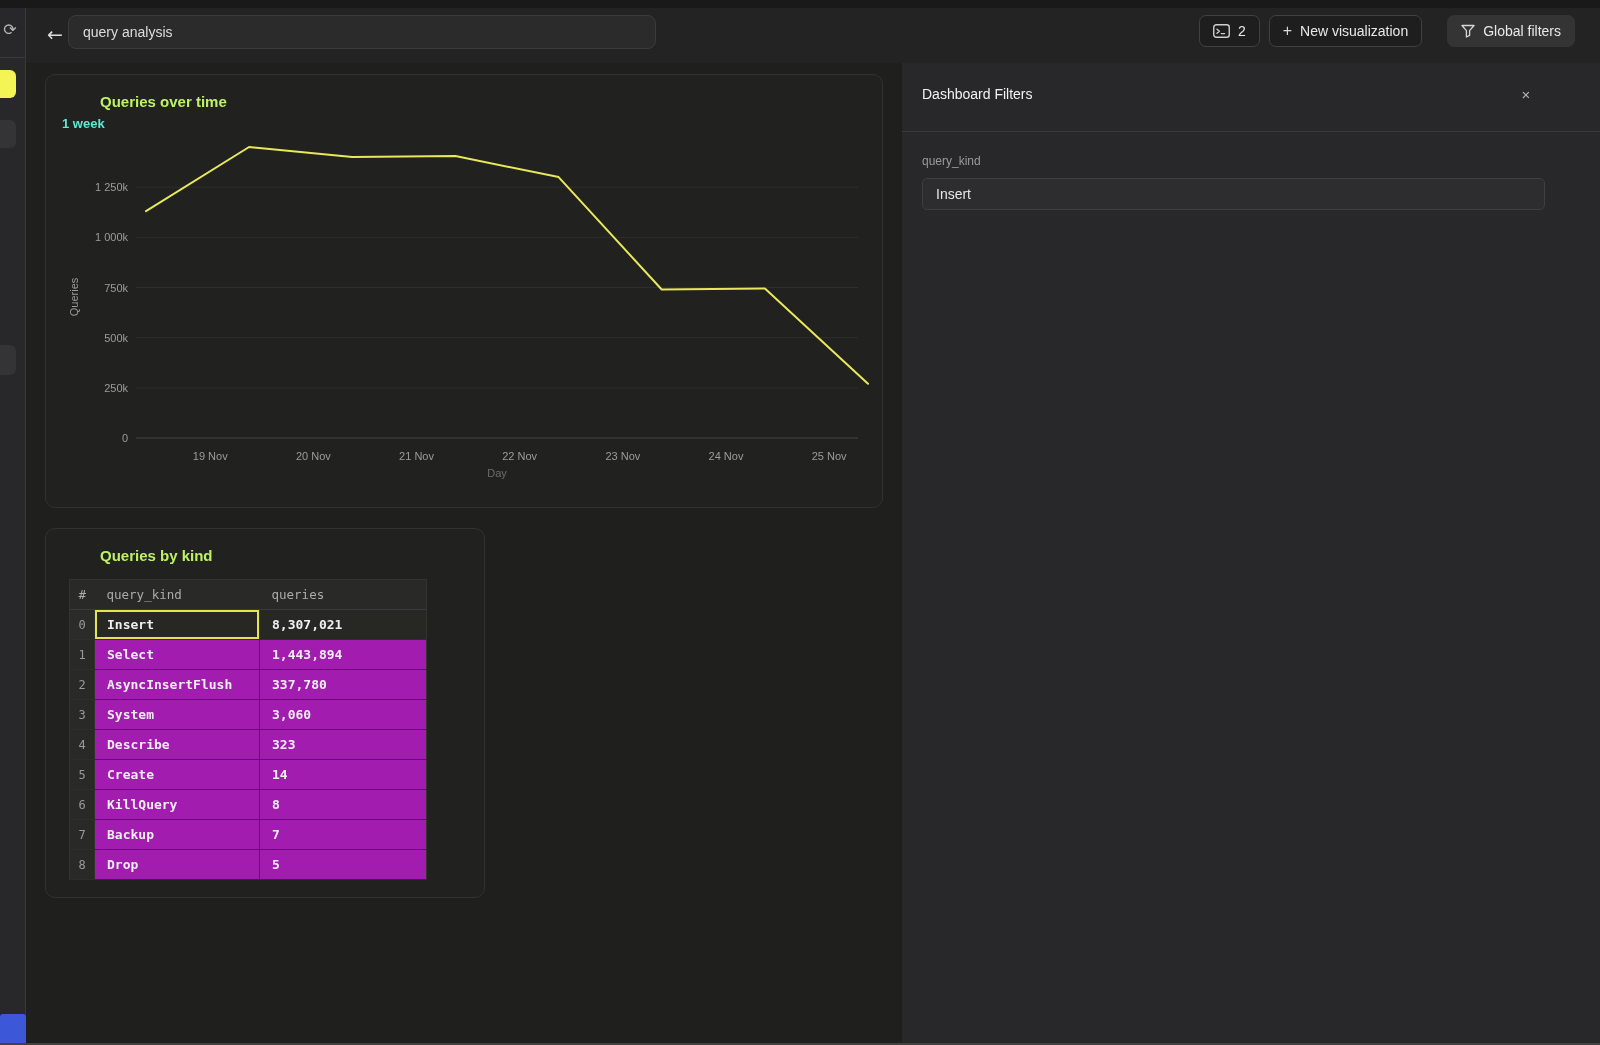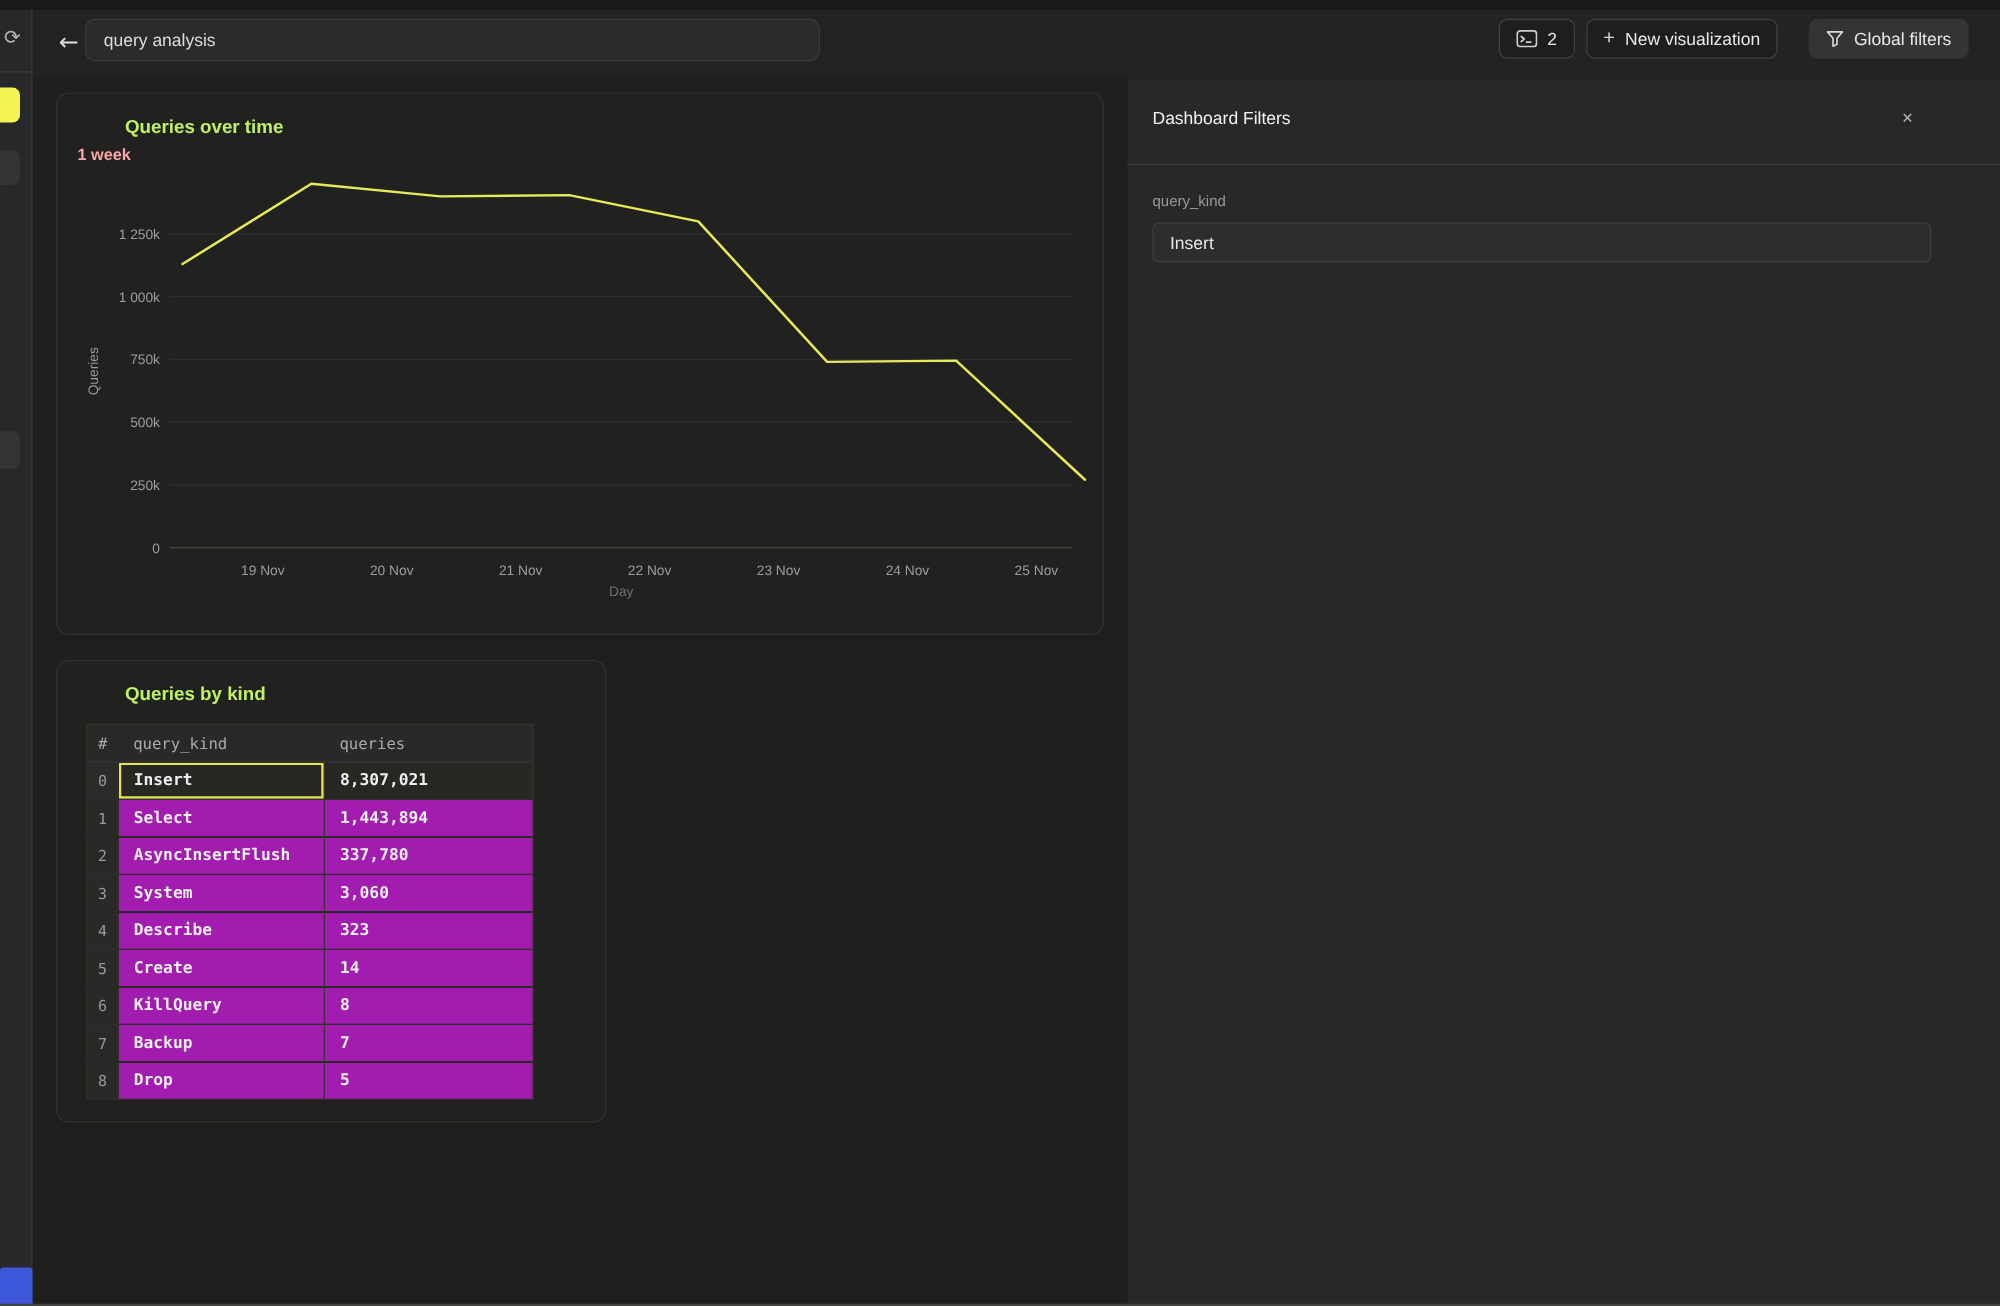--- a/index.html
+++ b/index.html
@@ -41,21 +41,21 @@
   .btn + .btn-gap10 { margin-left:9px; }
   .btn + .btn-gap24 { margin-left:25px; }
   .plus { font-size:16px; color:#d8d8d8; line-height:1; }
   .btn svg { display:block; }
 
   
   .main { position:absolute; left:27px; top:63px; width:875px; bottom:0; background:#1f1f1d; z-index:1; }
   .card { position:absolute; background:#21211f; border:1px solid #32322f; border-radius:10px; }
   .chart-card { left:18px; top:11px; width:838px; height:434px; }
   .chart-card h2, .table-card h2 { position:absolute; left:16px; top:18px; font-size:15px; font-weight:bold; color:#bef264; z-index:2;margin-left:38px; }
-  .chart-card h3 { position:absolute; left:16px; top:41px; font-size:13px; font-weight:bold; color:#fca5a5; z-index:2; }
+  .chart-card h3 { position:absolute; left:16px; top:41px; font-size:13px; font-weight:bold; color:#5eead4; z-index:2; }
   #chart-svg { position:absolute; left:0; top:0; width:838px; height:434px; z-index:1; }
 
   .table-card { left:18px; top:465px; width:440px; height:370px; }
   .qtable { position:absolute; left:23px; top:50px; width:357px; border-collapse:collapse; table-layout:fixed;
             font-family:"DejaVu Sans Mono", monospace; font-size:12.5px; }
   .qtable th, .qtable td { height:30px; border-bottom:1px solid #2e2e2c; overflow:hidden; white-space:nowrap; }
   .qtable col.c-idx { width:25px; } .qtable col.c-kind { width:165px; } .qtable col.c-q { width:167px; }
   .qtable thead th { background:#292927; color:#ababab; font-weight:400; text-align:left; padding-left:12px; border-bottom:1px solid #3a3a38; }
   .qtable thead th.h-idx { text-align:center; padding-left:0; }
   .qtable td { background:#a21caf; color:#efefef; font-weight:700; font-size:13px; padding-left:12px; border-left:1px solid #34342f; cursor:pointer; }

